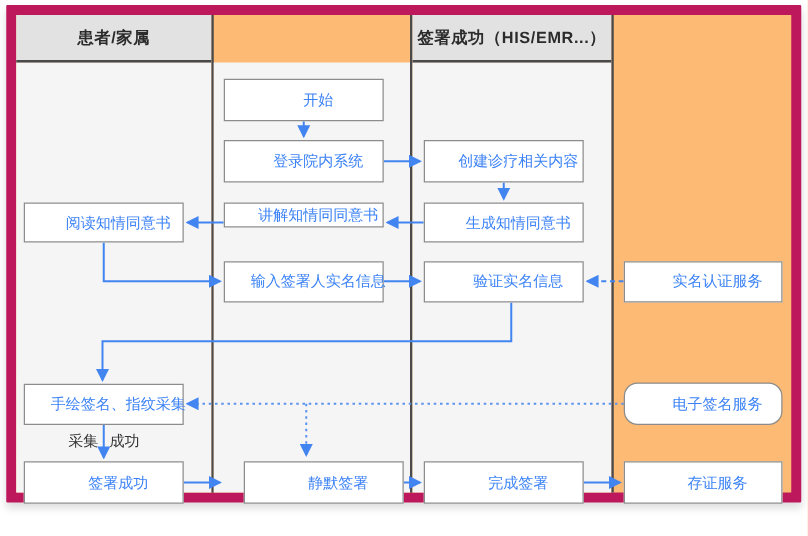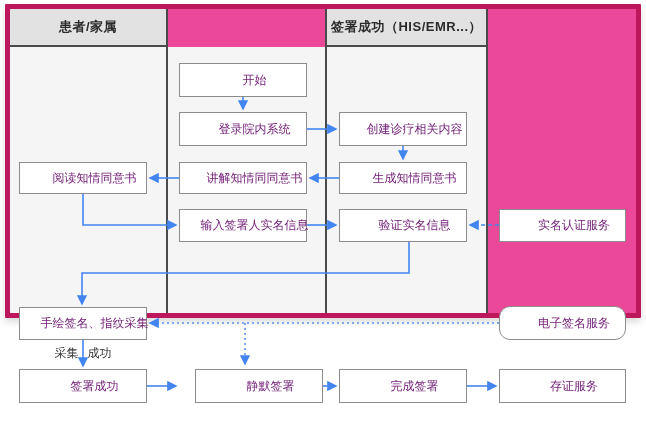--- a/index.html
+++ b/index.html
@@ -1,40 +1,40 @@
 <!DOCTYPE html>
 <html><head>
 <meta charset="utf-8">
 <style>
   html,body{margin:0;padding:0;background:#ffffff;}
   .stage{
     position:relative;width:646px;height:429px;background:#ffffff;overflow:hidden;
     font-family:"Liberation Sans","DejaVu Sans",sans-serif;
   }
   .frame{
-    position:absolute;left:5px;top:4px;width:636px;height:314px;
-    border:5px solid #be185d;box-sizing:border-box;border-radius:1px;
+    position:absolute;left:5px;top:4px;width:636px;height:398px;
+    border:8px solid #be185d;box-sizing:border-box;border-radius:1px;
     box-shadow:0 4px 7px rgba(0,0,0,0.14);
-    background:#ec4899;
+    background:#fdba74;
   }
   .lane{position:absolute;top:0;height:100%;box-sizing:border-box;}
   .lane-sep{border-right:2px solid #4a4a4a;}
   .lane-header{
     position:absolute;left:0;top:0;width:100%;height:38px;
     background:#e2e2e2;border-bottom:2px solid #4a4a4a;box-sizing:border-box;
     display:flex;align-items:center;justify-content:center;
     font-size:13px;font-weight:700;color:#2b2b2b;letter-spacing:.5px;
   }
   .lane-body{position:absolute;left:0;top:38px;width:100%;height:calc(100% - 38px);background:#f5f5f6;}
   .lane-blue .lane-header{background:#3d7ee8;color:#ffffff;}
   .lane-blue .lane-body{background:#e7f0fc;}
   .node{
     position:absolute;background:#ffffff;border:1px solid #8c8c8c;box-sizing:border-box;
     display:flex;align-items:center;justify-content:center;
-    font-size:12px;color:#701a75;white-space:nowrap;z-index:3;padding-left:23px;
+    font-size:12px;color:#3b82f6;white-space:nowrap;z-index:3;padding-left:23px;
   }
   .edge-label{
     position:absolute;left:19px;top:346px;width:128px;height:15px;z-index:4;
     display:flex;align-items:center;justify-content:center;gap:9px;
     font-size:12px;color:#333333;font-weight:500;
   }
   svg.arrows{position:absolute;left:0;top:0;z-index:2;pointer-events:none;}
   .solid{stroke:#4285f0;stroke-width:1.6;fill:none;}
   .dashed{stroke:#4285f0;stroke-width:1.6;fill:none;stroke-dasharray:4 3;}
   .dotted{stroke:#5b92ee;stroke-width:1.6;fill:none;stroke-dasharray:2 3;}
@@ -100,21 +100,21 @@
 
     <path class="dotted" d="M499,323 L150,323" marker-end="url(#ah)"></path>
 
     <path class="dotted" d="M245,323 L245,364" marker-end="url(#ah)"></path>
   </svg>
 
   <div class="node" style="left:179px;top:63px;width:128px;height:34px;">开始</div>
   <div class="node" style="left:179px;top:112px;width:128px;height:34px;">登录院内系统</div>
   <div class="node" style="left:339px;top:112px;width:128px;height:34px;text-align:right;">创建诊疗相关内容</div>
   <div class="node" style="left:19px;top:162px;width:128px;height:32px;">阅读知情同意书</div>
-  <div class="node" style="left:179px;top:162px;width:128px;height:32px;">讲解知情同同意书</div>
+  <div class="node" style="left:179px;top:162px;width:128px;height:20px;">讲解知情同同意书</div>
   <div class="node" style="left:339px;top:162px;width:128px;height:32px;">生成知情同意书</div>
   <div class="node" style="left:179px;top:209px;width:128px;height:33px;">输入签署人实名信息</div>
   <div class="node" style="left:339px;top:209px;width:128px;height:33px;">验证实名信息</div>
   <div class="node" style="left:499px;top:209px;width:127px;height:33px;">实名认证服务</div>
   <div class="node" style="left:19px;top:307px;width:128px;height:33px;">手绘签名、指纹采集</div>
   <div class="node" style="left:499px;top:306px;width:127px;height:34px;border-radius:11px;">电子签名服务</div>
   <div class="node" style="left:19px;top:369px;width:128px;height:34px;">签署成功</div>
   <div class="node" style="left:179px;top:369px;width:128px;height:34px;margin-left:16px;">静默签署</div>
   <div class="node" style="left:339px;top:369px;width:128px;height:34px;">完成签署</div>
   <div class="node" style="left:499px;top:369px;width:127px;height:34px;">存证服务</div>

